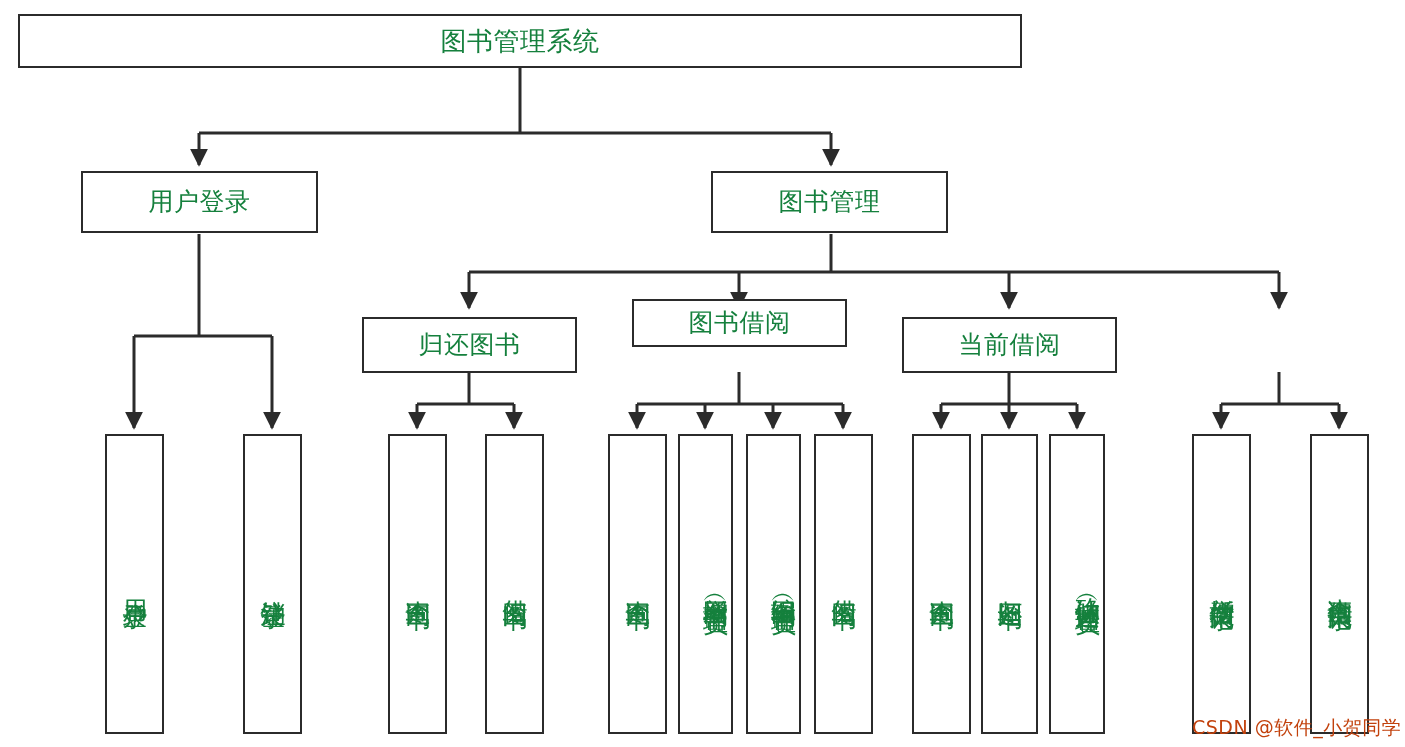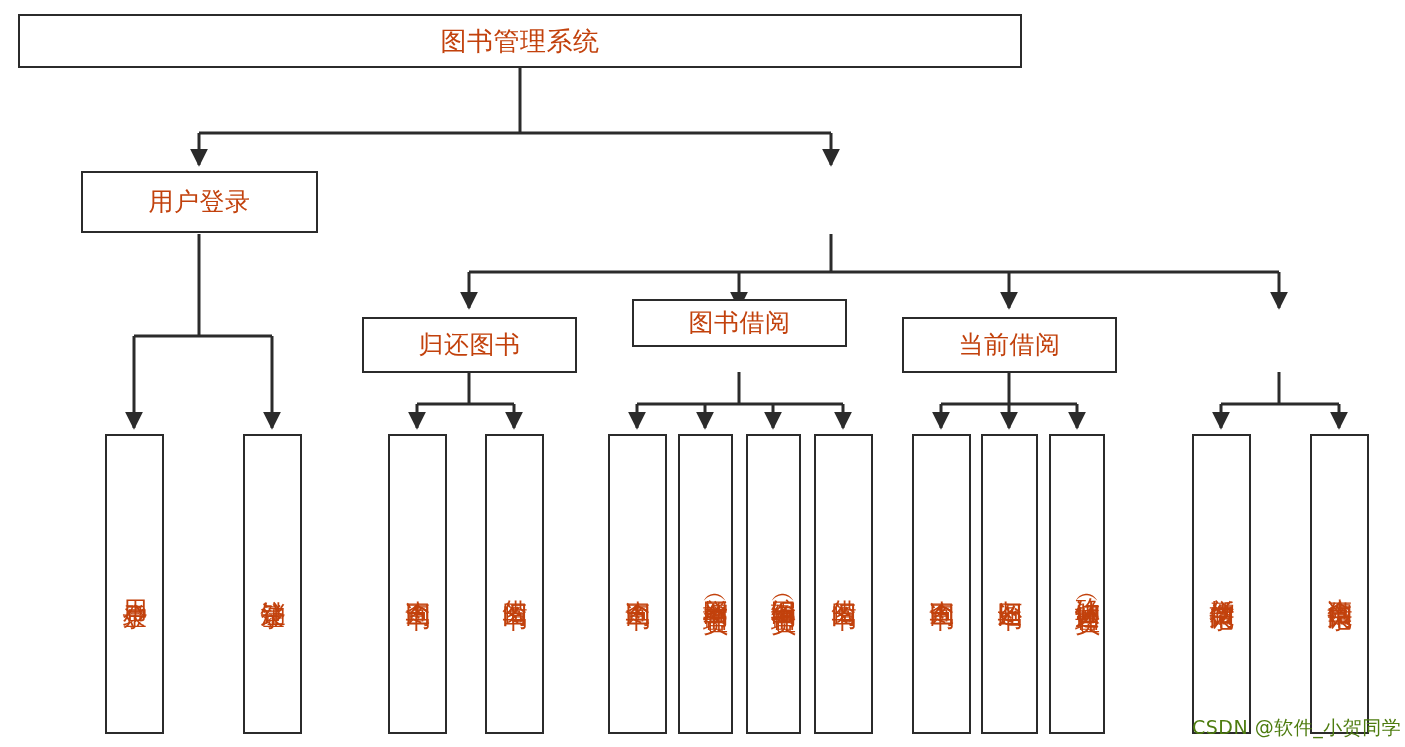--- a/index.html
+++ b/index.html
@@ -27,21 +27,21 @@
     pointer-events: none;
   }
   .node {
     position: absolute;
     box-sizing: border-box;
     border: 2.5px solid #2b2b2b;
     background: #ffffff;
     display: flex;
     align-items: center;
     justify-content: center;
-    color: #c2410c;
+    color: #15803d;
   }
   .node.h {
     
     font-size: 25px;
     letter-spacing: 0.5px;
     line-height: 1.1;
   }
   .node.root {
     font-size: 26px;
   }
@@ -60,21 +60,21 @@
     align-items: center;
     padding-top: 0;
   }
   .node .lbl {
     display: block;
     white-space: pre;
   }
   .watermark {
     position: absolute;
     font-size: 19px;
-    color: #4d7c0f;
+    color: #c2410c;
     white-space: nowrap;
     letter-spacing: 0.5px;
     user-select: none;
   }
 </style>
 </head>
 <body>
 
 <div id="canvas">
 
@@ -131,20 +131,23 @@
     </g>
   </svg>
 
   <div class="node h root" style="left:18px; top:14px; width:1004px; height:54px;">
     <span class="lbl">图书管理系统</span>
   </div>
 
   <div class="node h" style="left:81px; top:171px; width:237px; height:62px;">
     <span class="lbl">用户登录</span>
   </div>
+  <div class="node h" style="left:711px; top:171px; width:237px; height:62px;">
+    <span class="lbl">图书管理</span>
+  </div>
 
   <div class="node h" style="left:362px; top:317px; width:215px; height:56px;">
     <span class="lbl">归还图书</span>
   </div>
   <div class="node h" style="left:632px; top:299px; width:215px; height:48px;text-align:center;">
     <span class="lbl">图书借阅</span>
   </div>
   <div class="node h" style="left:902px; top:317px; width:215px; height:56px;">
     <span class="lbl">当前借阅</span>
   </div>

